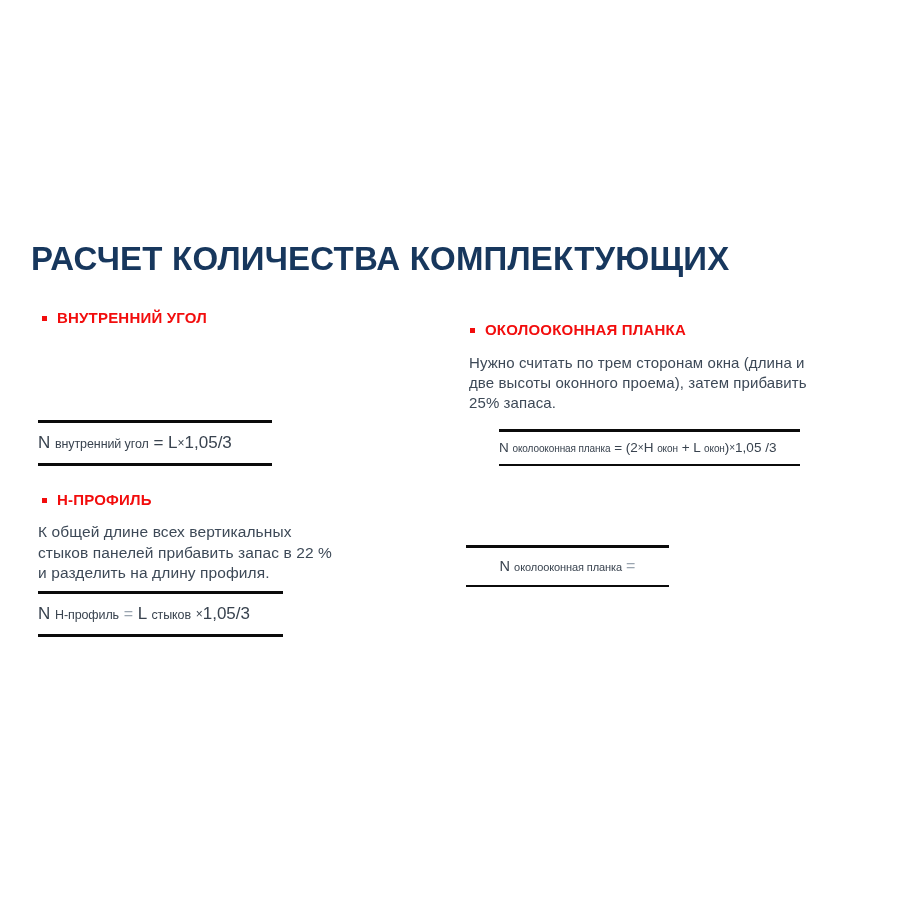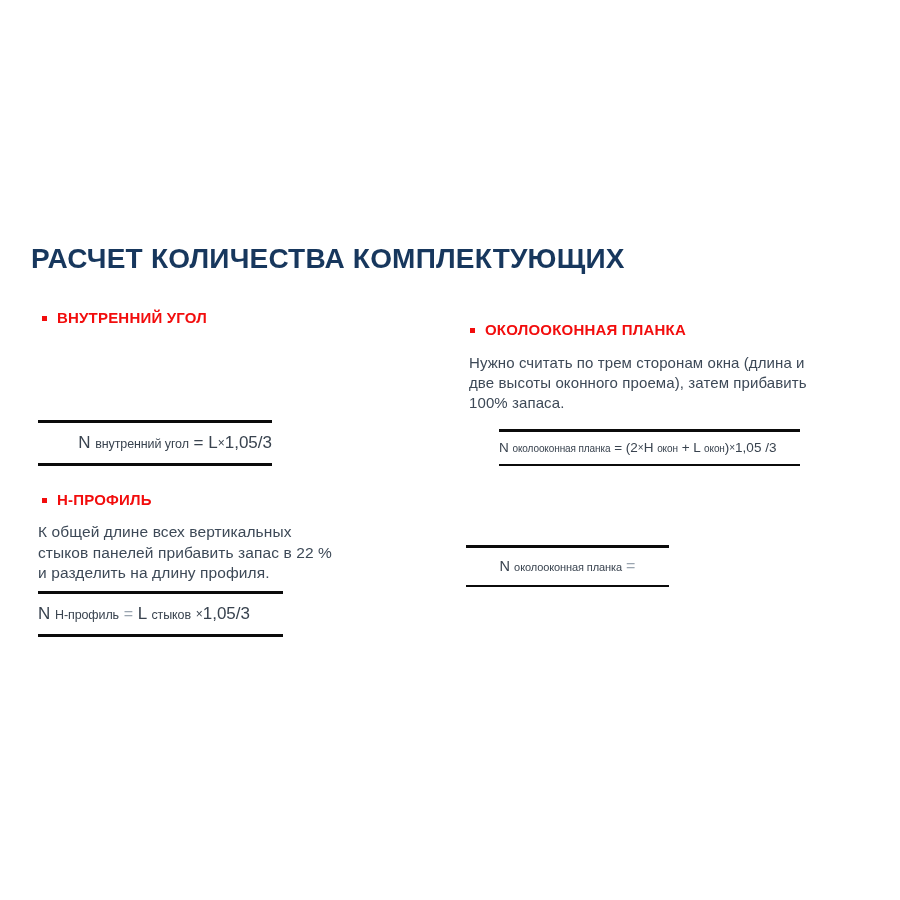--- a/index.html
+++ b/index.html
@@ -10,21 +10,21 @@
     --eq-light:#9AA5B0;
     --rule:#0B0B0B;
   }
   html,body{margin:0;padding:0;background:#fff;}
   .page{
     position:relative;width:900px;height:900px;background:#fff;overflow:hidden;
     font-family:"Liberation Sans", sans-serif;
   }
   .title{
     position:absolute;left:31px;top:243px;
-    font-size:28px;font-weight:800;letter-spacing:0.2px;
+    font-size:33px;font-weight:800;letter-spacing:0.2px;
     color:var(--navy);line-height:32px;white-space:nowrap;
   }
   .sec-heading{
     position:absolute;display:flex;align-items:center;
     font-size:15px;font-weight:700;color:var(--red);
     letter-spacing:0.2px;line-height:20px;white-space:nowrap;
   }
   .bullet{
     display:inline-block;width:5px;height:5px;background:var(--red);
     margin-right:10px;flex:0 0 auto;
@@ -61,42 +61,42 @@
 <body>
 
 <div class="page">
 
   <div class="title">РАСЧЕТ КОЛИЧЕСТВА КОМПЛЕКТУЮЩИХ</div>
 
   <div class="sec-heading" style="left:42px;top:308px;">
     <span class="bullet"></span>
     <span>ВНУТРЕННИЙ УГОЛ</span>
   </div>
-  <div class="formula f-default" style="left:38px;top:420px;width:234px;text-align:right;">
+  <div class="formula f-default" style="left:38px;top:420px;width:234px;">
       <div class="f-line"><span class="seg-big">N </span><span class="seg-sub">внутренний угол</span><span class="seg-big"> = L</span><span class="seg-x">×</span><span class="seg-big">1,05/3</span></div>
     </div>
 
   <div class="sec-heading" style="left:42px;top:490px;">
     <span class="bullet"></span>
     <span>Н-ПРОФИЛЬ</span>
   </div>
   <div class="body-text" style="left:38px;top:522px;">К общей длине всех вертикальных
 стыков панелей прибавить запас в 22 %
 и разделить на длину профиля.</div>
   <div class="formula f-default" style="left:38px;top:591px;width:245px;">
       <div class="f-line"><span class="seg-big">N </span><span class="seg-sub">Н-профиль</span><span class="seg-big"> </span><span class="seg-eq">=</span><span class="seg-big"> L </span><span class="seg-sub">стыков</span><span class="seg-big"> </span><span class="seg-x">×</span><span class="seg-big">1,05/3</span></div>
     </div>
 
   <div class="sec-heading" style="left:470px;top:320px;">
     <span class="bullet"></span>
     <span>ОКОЛООКОННАЯ ПЛАНКА</span>
   </div>
   <div class="body-text" style="left:469px;top:353px;font-size:15px;line-height:20px;">Нужно считать по трем сторонам окна (длина и
 две высоты оконного проема), затем прибавить
-100% запаса.</div>
+25% запаса.</div>
   <div class="formula f-small thin-bottom" style="left:466px;top:429px;width:301px;">
       <div class="f-line"><span class="seg-big">N </span><span class="seg-sub">околооконная планка</span><span class="seg-big"> = (2</span><span class="seg-x">×</span><span class="seg-big">H </span><span class="seg-sub">окон</span><span class="seg-big"> + L </span><span class="seg-sub">окон</span><span class="seg-big">)</span><span class="seg-x">×</span><span class="seg-big">1,05 /3</span></div>
     </div>
   <div class="formula f-med thin-bottom" style="left:466px;top:545px;width:203px;">
       <div class="f-line"><span class="seg-big">N </span><span class="seg-sub">околооконная планка</span><span class="seg-big"> </span><span class="seg-eq">=</span></div>
     </div>
 
 </div>
 
 </body></html>

